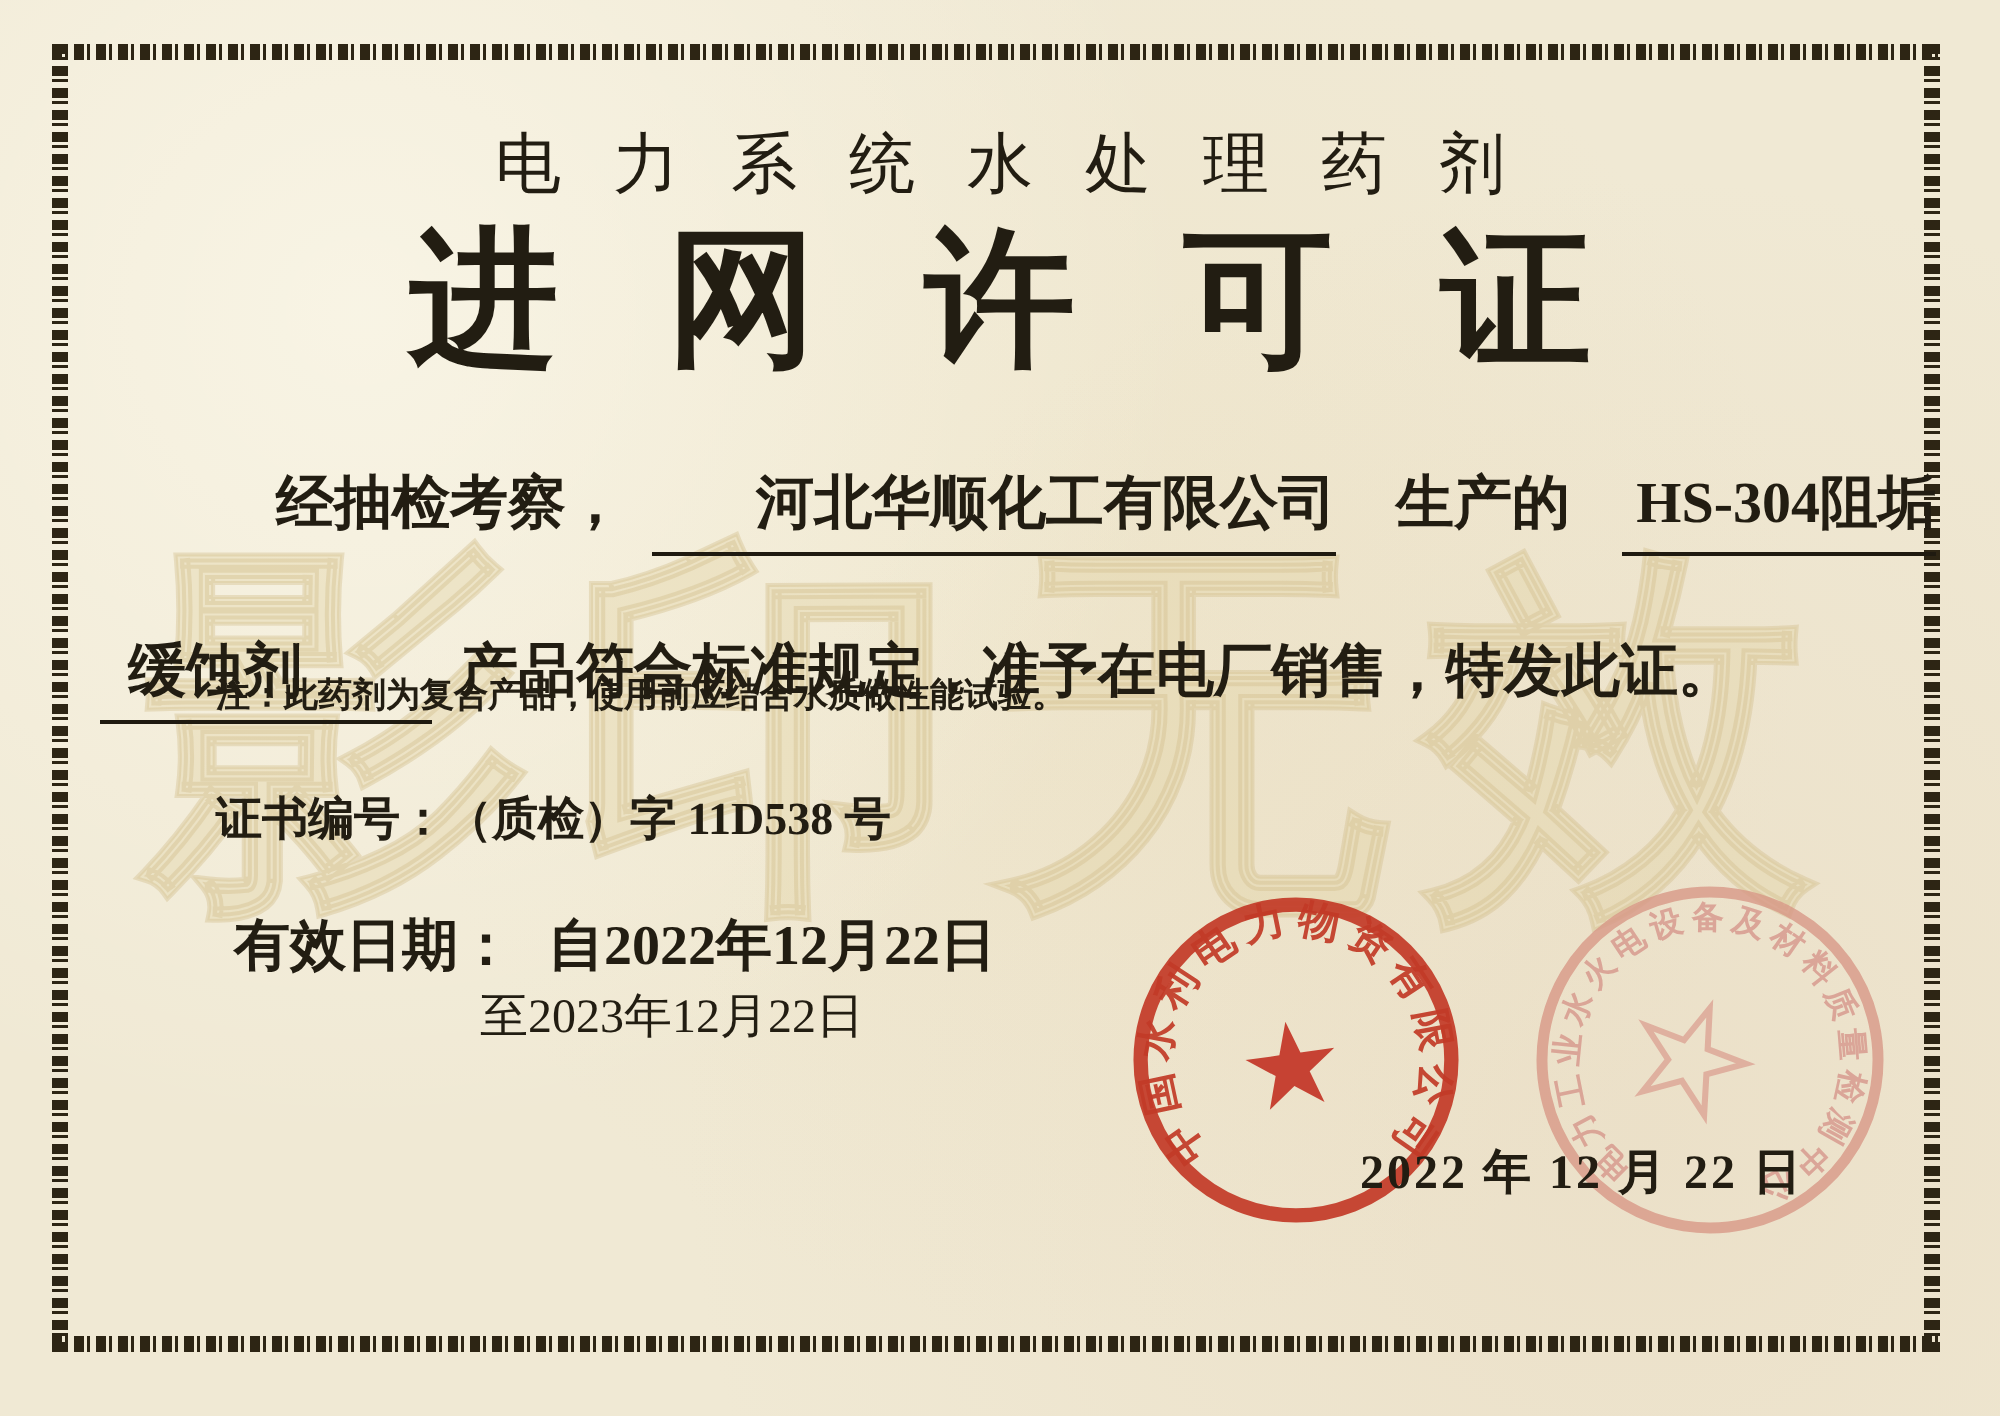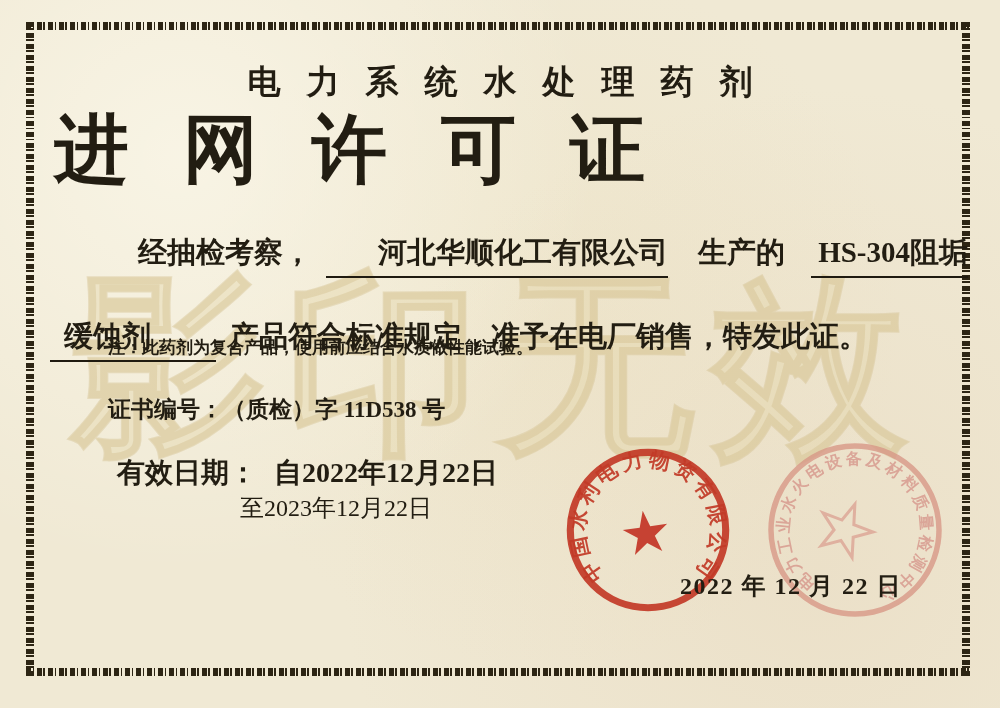--- a/index.html
+++ b/index.html
@@ -41,26 +41,26 @@
     font-size:196px; font-weight:700; letter-spacing:18px; line-height:1;
     color: rgba(226,211,168,0.42);
     -webkit-text-stroke: 2px rgba(209,190,140,0.40);
     white-space:nowrap; user-select:none; z-index:1;
   }
 
   
   .subtitle {
     position:absolute; left:0; top:60px; width:1000px;
     text-align:center; font-family:"Liberation Sans","DejaVu Sans",sans-serif;
-    font-size:33px; font-weight:700; letter-spacing:26px; padding-left:26px;
+    font-size:33px; font-weight:400; letter-spacing:26px; padding-left:26px;
     box-sizing:border-box; z-index:2;
   }
   .title {
     position:absolute; left:0; top:100px; width:1000px;
-    text-align:left; font-family:"Liberation Sans","DejaVu Sans",sans-serif;
+    text-align:center; font-family:"Liberation Sans","DejaVu Sans",sans-serif;
     font-size:75px; font-weight:800; letter-spacing:54px; padding-left:54px;
     box-sizing:border-box; z-index:2;
   }
 
   
   .para { position:absolute; left:30px; top:228px; width:938px; font-size:29px; font-weight:600; line-height:48px; z-index:2; }
   .pline { display:flex; align-items:baseline;gap:14px; }
   .blank { border-bottom:2.5px solid #1f1a10; text-align:right; white-space:nowrap; }
   .lead { margin-left:108px; white-space:nowrap; }
   .blank-company { width:342px; }

